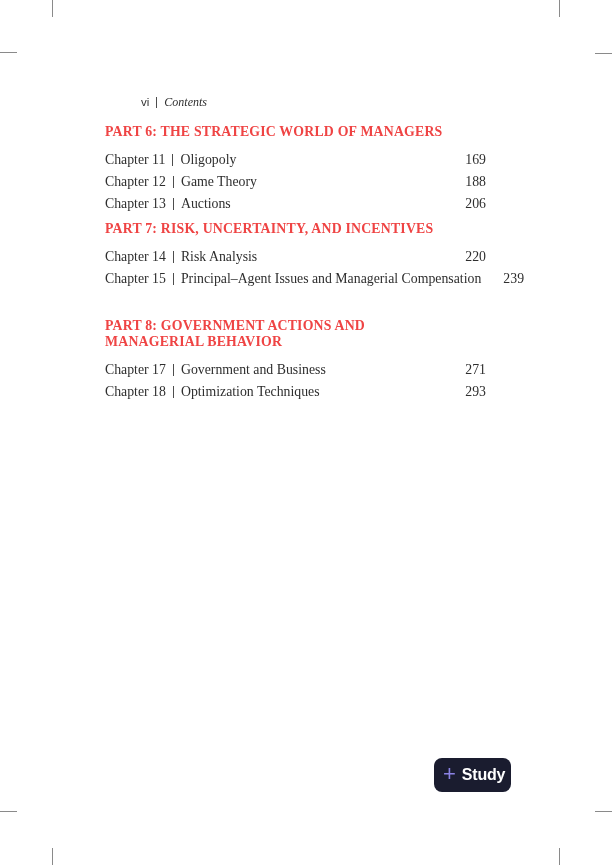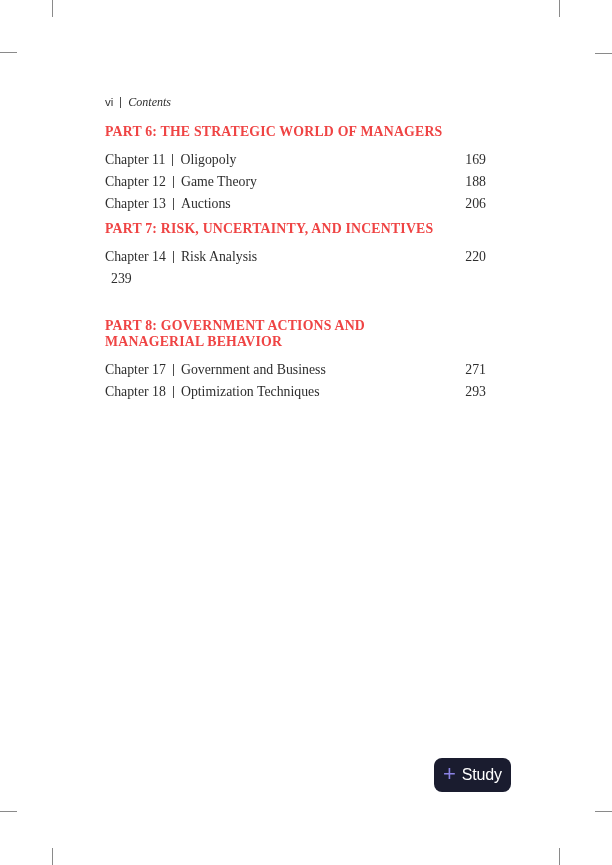--- a/index.html
+++ b/index.html
@@ -23,21 +23,21 @@
   .crop.rt-h { left: 595px; top: 53px; }
   .crop.rb-h { left: 595px; top: 811px; }
 
   
   .page-header {
     position: absolute; left: 105px; top: 94px;
     display: flex; align-items: center; line-height: 16px;
   }
   .folio {
     font-family: "Liberation Sans", sans-serif;
-    font-size: 11.5px; color: #333333;
+    font-size: 11.5px; color: #333333; margin-left: 36px;
   }
   .vbar {
     display: inline-block; width: 1px; height: 11px;
     background: #4d4d4d; margin: 0 7px; vertical-align: -1px;
   }
   .hdr-title { font-style: italic; font-size: 12px; }
 
   
   .toc-section { position: absolute; left: 105px; width: 381px; }
   .sec-6 { top: 124px; }
@@ -47,42 +47,42 @@
     font-weight: bold; font-size: 13.8px; line-height: 16px;
     letter-spacing: 0.2px; margin-bottom: 6px; color: #ef4444;
   }
   .sec-heading span { display: block; }
   .toc-row {
     height: 22px; display: flex; align-items: flex-end;
     justify-content: space-between; font-size: 13.8px;
   }
   .row-left { display: flex; align-items: center; white-space: nowrap; }
   .row-left .vbar { height: 12px; margin: 0 7px; }
-  .page-number { margin-left: 6px; }
+  .page-number { margin-left: 22px; }
 
   
   .study-badge {
     position: absolute; left: 434px; top: 758px;
     width: 77px; height: 34px; box-sizing: border-box;
     background: var(--badge-bg, #1a1c2f);
     border-radius: 8px;
     display: flex; align-items: center;
     padding-left: 9px; overflow: hidden;
     cursor: pointer;
   }
   .plus-icon {
     color: var(--badge-plus, #8b82e4);
     font-family: "Liberation Sans", sans-serif;
     font-size: 22px; font-weight: 400; line-height: 1;
     margin-top: -2px;
   }
   .badge-label {
     color: var(--badge-text, #ffffff);
     font-family: "Liberation Sans", sans-serif;
-    font-size: 16px; font-weight: normal;
+    font-size: 16px; font-weight: bold;
     margin-left: 6px; letter-spacing: -0.2px; white-space: nowrap; text-align: center;
   }
 </style>
 </head>
 <body>
 
 <div class="crop v tl-v"></div>
 <div class="crop v tr-v"></div>
 <div class="crop v bl-v"></div>
 <div class="crop v br-v"></div>
@@ -133,20 +133,25 @@
   </div>
   <div class="toc-row">
     <span class="row-left">
       <span>Chapter 14</span>
       <span class="vbar"></span>
       <span>Risk Analysis</span>
     </span>
     <span class="page-number">220</span>
   </div>
   <div class="toc-row">
+    <span class="row-left">
+      <span>Chapter 15</span>
+      <span class="vbar"></span>
+      <span>Principal–Agent Issues and Managerial Compensation</span>
+    </span>
     <span class="page-number">239</span>
   </div>
 </div>
 
 <div class="toc-section sec-8">
   <div class="sec-heading">
     <span>PART 8: GOVERNMENT ACTIONS AND</span>
     <span>MANAGERIAL BEHAVIOR</span>
   </div>
   <div class="toc-row">

